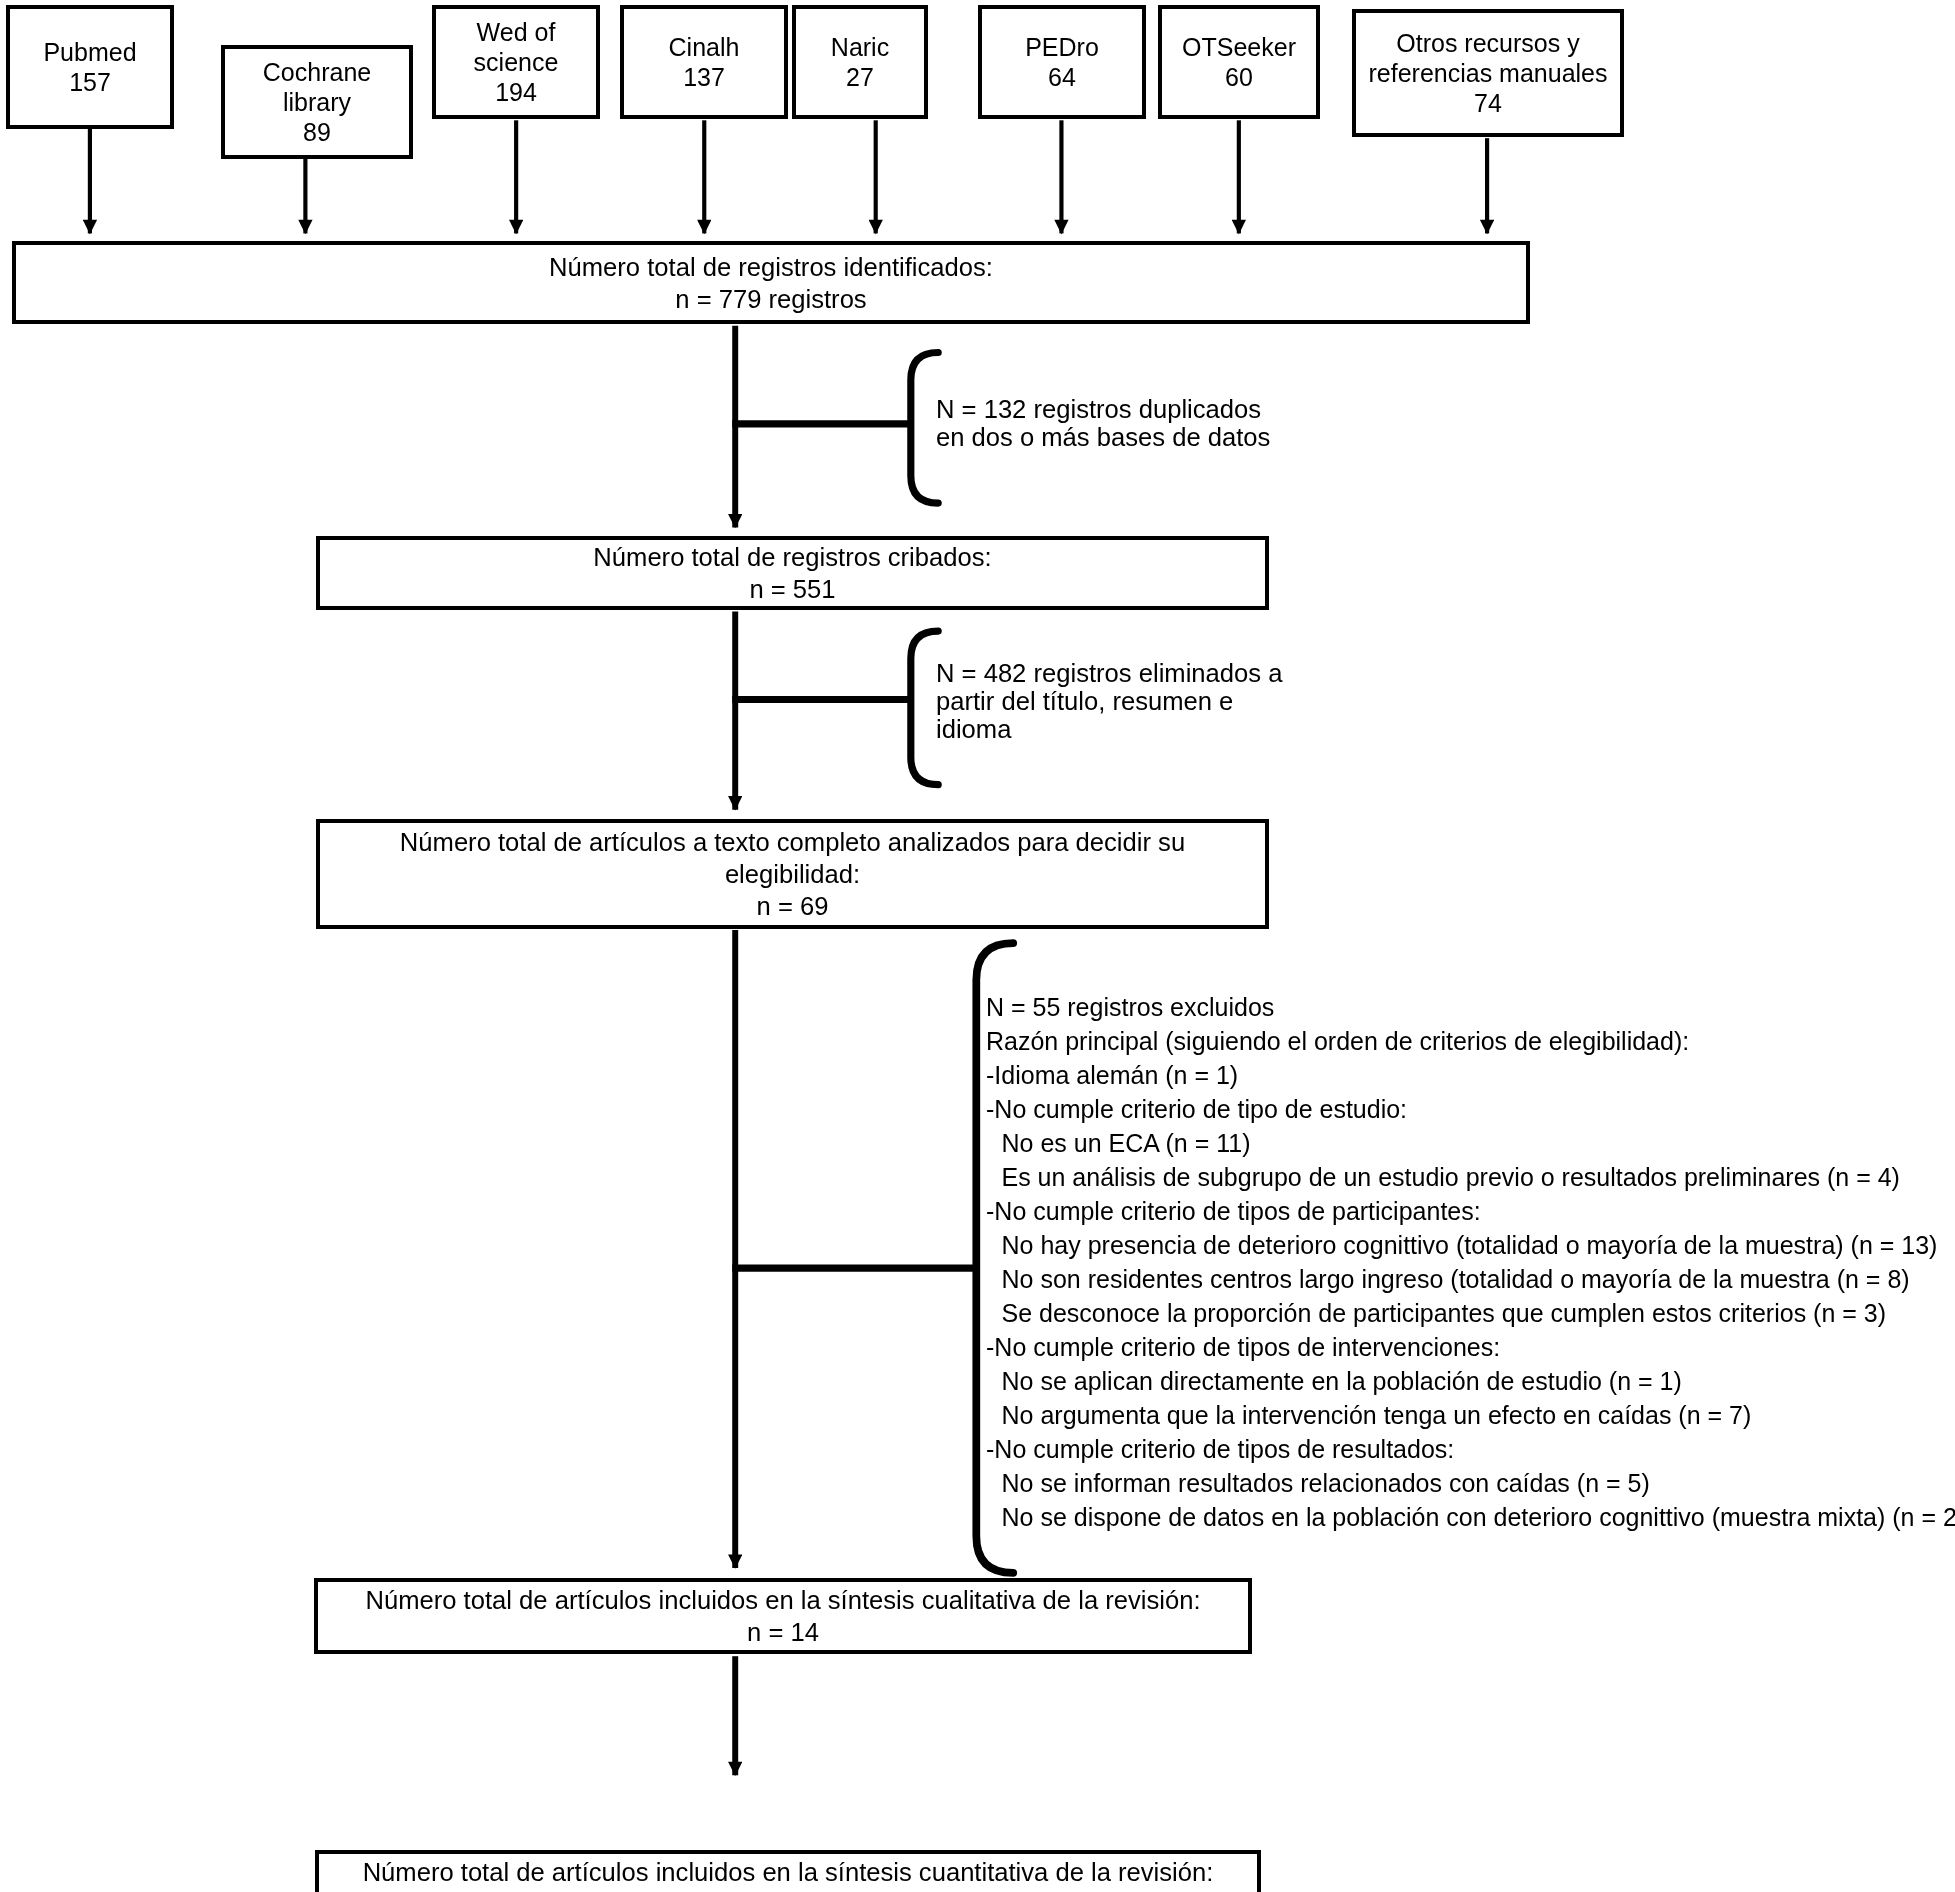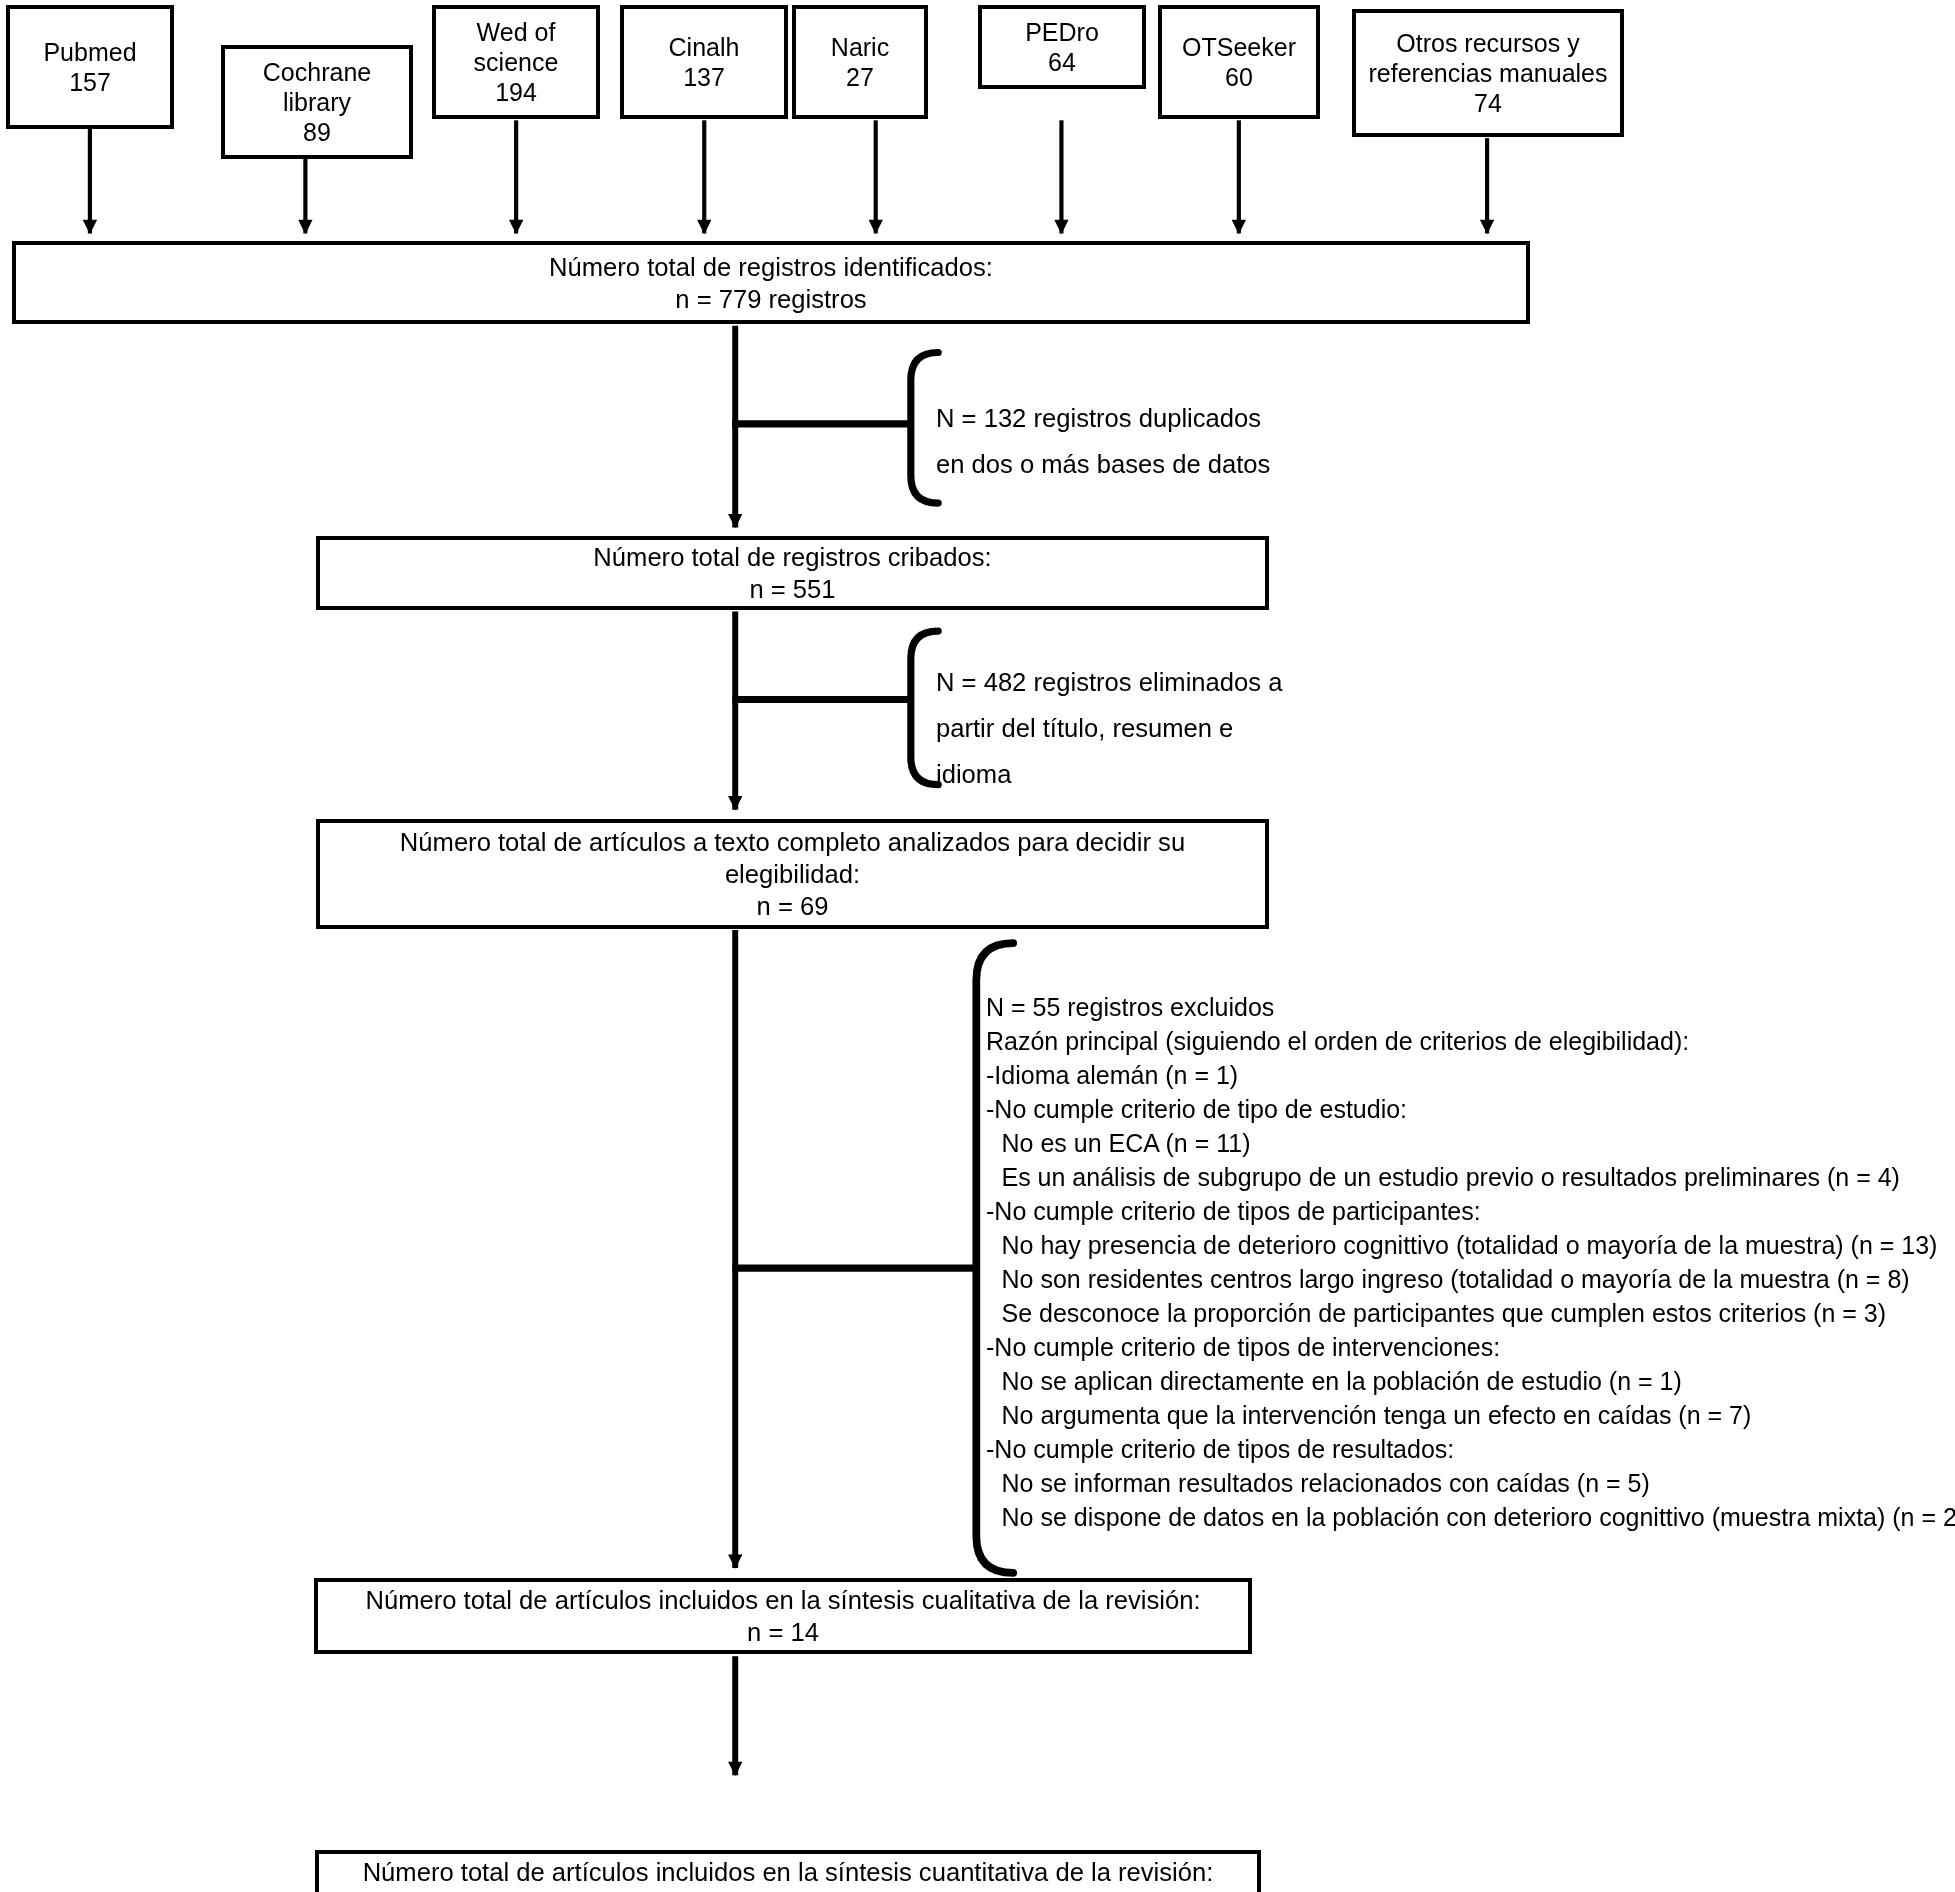--- a/index.html
+++ b/index.html
@@ -18,21 +18,21 @@
     background:#ffffff;
     display:flex;align-items:center;justify-content:center;
     text-align:center;
     white-space:pre-line;
   }
   .src{font-size:25px;line-height:30px;}
   .stage{font-size:25.6px;line-height:32px;}
   .note{
     position:absolute;
     white-space:pre-line;
-    font-size:25.6px;line-height:46px;
+    font-size:25.6px;line-height:28px;
     text-align:left;
   }
   .xlist{position:absolute;font-size:25px;}
   .xline{white-space:pre;line-height:34px;height:34px;}
   .ind{padding-left:15.5px;}
 </style>
 </head>
 <body>
 
 <div id="canvas">
@@ -80,21 +80,21 @@
   <div class="box src" style="left:221px; top:4.8px;  width:192px; height:114px;margin-top:40px;">Cochrane
 library
 89</div>
   <div class="box src" style="left:432px; top:4.8px;  width:168px; height:114px;">Wed of
 science
 194</div>
   <div class="box src" style="left:620px;top:4.8px;  width:168px; height:114px;">Cinalh
 137</div>
   <div class="box src" style="left:792px;top:4.8px;  width:136px; height:114px;">Naric
 27</div>
-  <div class="box src" style="left:978px;top:4.8px;  width:168px; height:84px;">PEDro
+  <div class="box src" style="left:978px;top:4.8px;  width:168px; height:114px;">PEDro
 64</div>
   <div class="box src" style="left:1158px;top:4.8px;  width:162px; height:114px;">OTSeeker
 60</div>
   <div class="box src" style="left:1352px;top:9px; width:272px; height:128px;">Otros recursos y
 referencias manuales
 74</div>
 
   <div class="box stage" style="left:12px; top:241px; width:1518px;height:83px;">Número total de registros identificados:
 n = 779 registros</div>
   <div class="box stage" style="left:316px;top:536px; width:953px;height:74px;">Número total de registros cribados:

